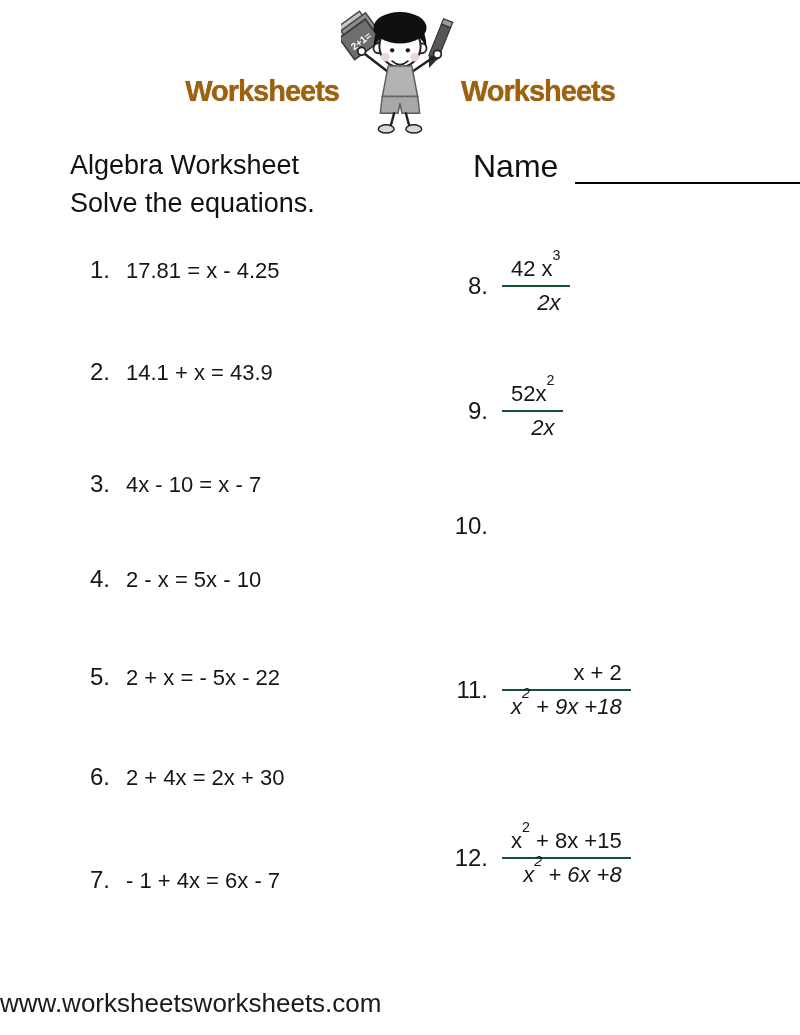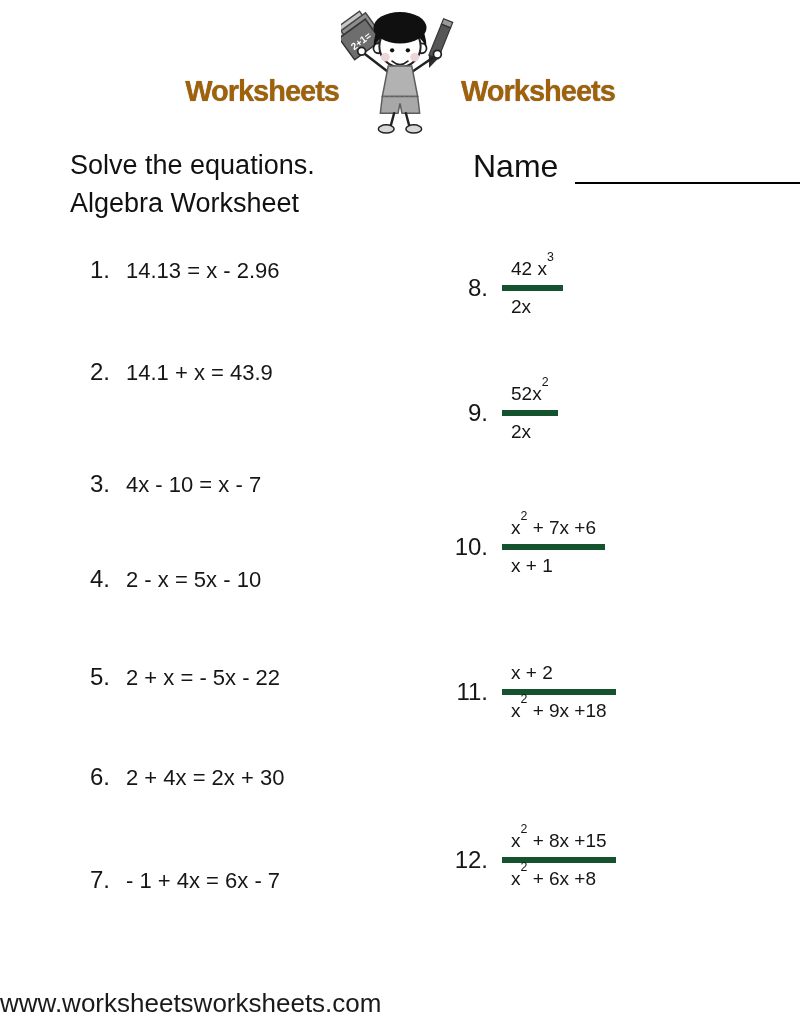--- a/index.html
+++ b/index.html
@@ -85,25 +85,25 @@
   }
   .pnum-r {
     display: inline-block;
     min-width: 68px;
     text-align: right;
     font-size: 24px;
     margin-right: 14px;
   }
   .frac {
     display: inline-block;
-    text-align: left;
-    font-size: 19px;
+    text-align: right;
+    font-size: 22px;
   }
   .fnum, .fden { padding: 2px 9px; line-height: 28px; white-space: pre; }
-  .fden { border-top: 6px solid #14532d; }
+  .fden { border-top: 2px solid #14532d; font-style: italic; }
   .frac sup {
     font-size: 0.65em;
     position: relative;
     top: -0.55em;
     line-height: 0;
   }
 
   
   .footer {
     position: absolute;
@@ -164,32 +164,32 @@
       <path d="M54,112 L50,127" stroke="#222" stroke-width="2.5" stroke-linecap="round"></path>
       <path d="M66,112 L70,127" stroke="#222" stroke-width="2.5" stroke-linecap="round"></path>
       <ellipse cx="46" cy="128" rx="8" ry="4.2" fill="#d7d7d7" stroke="#222" stroke-width="1.5"></ellipse>
       <ellipse cx="74" cy="128" rx="8" ry="4.2" fill="#d7d7d7" stroke="#222" stroke-width="1.5"></ellipse>
     </svg>
 
     <span class="logo-text">Worksheets</span>
   </div>
 
   <div class="title-block">
+    <div>Algebra Worksheet</div>
     <div>Solve the equations.</div>
-    <div>Algebra Worksheet</div>
   </div>
 
   <div class="name-row">
     <span>Name</span>
     <span class="name-line"></span>
   </div>
 
   <div class="prob-left" style="top:256px">
     <span class="pnum">1.</span>
-    <span class="peq">14.13 = x - 2.96</span>
+    <span class="peq">17.81 = x - 4.25</span>
   </div>
   <div class="prob-left" style="top:358px">
     <span class="pnum">2.</span>
     <span class="peq">14.1 + x = 43.9</span>
   </div>
   <div class="prob-left" style="top:470px">
     <span class="pnum">3.</span>
     <span class="peq">4x - 10 = x - 7</span>
   </div>
   <div class="prob-left" style="top:565px">
@@ -218,24 +218,20 @@
   </div>
   <div class="prob-right" style="top:378px">
     <span class="pnum-r">9.</span>
     <div class="frac">
       <div class="fnum"><span>52x</span><sup>2</sup><span></span></div>
       <div class="fden"><span>2x</span><sup></sup><span></span></div>
     </div>
   </div>
   <div class="prob-right" style="top:512px">
     <span class="pnum-r">10.</span>
-    <div class="frac">
-      <div class="fnum"><span>x</span><sup>2</sup><span> + 7x +6</span></div>
-      <div class="fden"><span>x + 1</span><sup></sup><span></span></div>
-    </div>
   </div>
   <div class="prob-right" style="top:657px">
     <span class="pnum-r">11.</span>
     <div class="frac">
       <div class="fnum"><span>x + 2</span><sup></sup><span></span></div>
       <div class="fden"><span>x</span><sup>2</sup><span> + 9x +18</span></div>
     </div>
   </div>
   <div class="prob-right" style="top:825px">
     <span class="pnum-r">12.</span>

